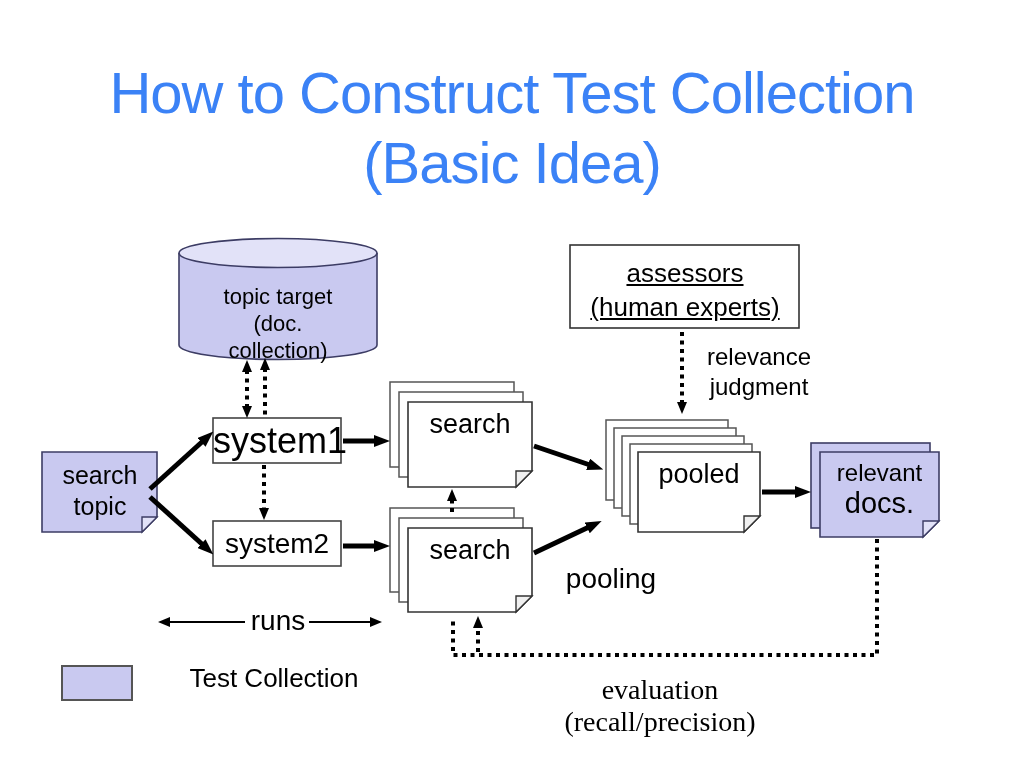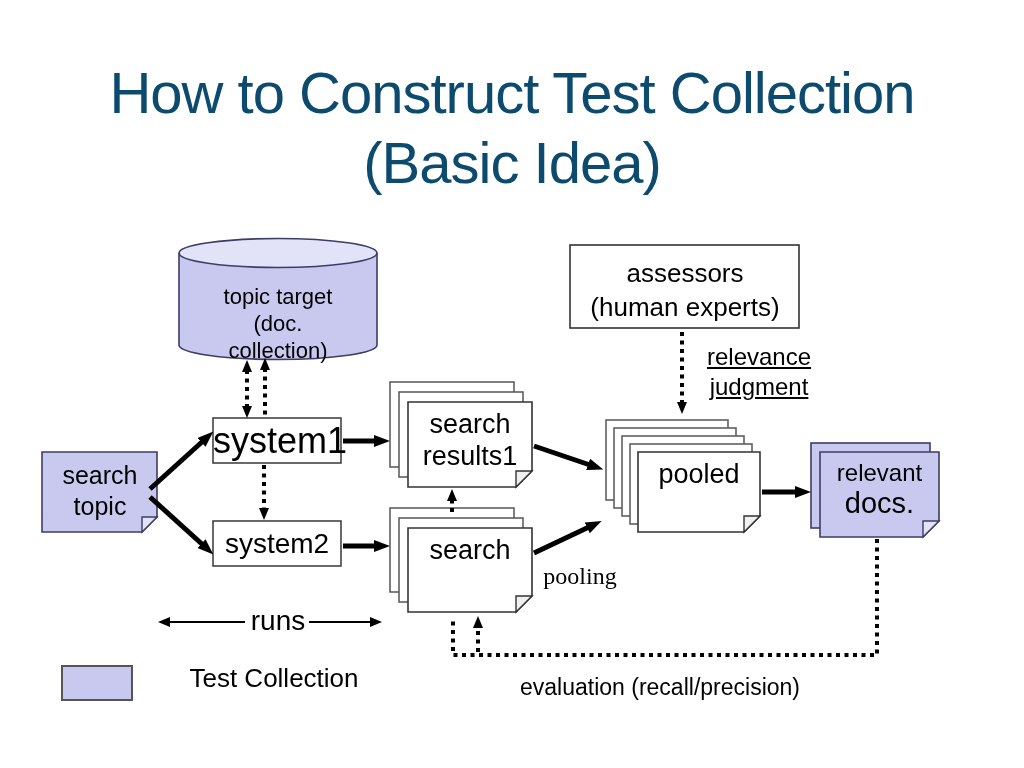--- a/index.html
+++ b/index.html
@@ -2,39 +2,39 @@
 <html><head>
 <meta charset="utf-8">
 <style>
   html,body{margin:0;padding:0;background:#fff;}
   .slide{
     position:relative;width:1024px;height:768px;background:#ffffff;overflow:hidden;
     font-family:"Liberation Sans","DejaVu Sans",sans-serif;color:#000;
   }
   .title{
     position:absolute;top:58px;left:0;width:1024px;text-align:center;
-    font-size:58px;line-height:70px;letter-spacing:-1px;color:#0c4a6e;
+    font-size:58px;line-height:70px;letter-spacing:-1px;color:#3b82f6;
   }
   svg.diagram{position:absolute;left:0;top:0;}
   .label{position:absolute;text-align:center;color:#000;}
   .lbl-cyl{left:183px;top:283px;width:190px;font-size:22px;line-height:27px;}
-  .lbl-assessors{left:572px;top:256px;width:226px;font-size:26px;line-height:34px;}
-  .lbl-relevance{left:697px;top:342px;width:124px;font-size:24px;line-height:30px;text-decoration:underline;}
+  .lbl-assessors{left:572px;top:256px;width:226px;font-size:26px;line-height:34px;text-decoration:underline;}
+  .lbl-relevance{left:697px;top:342px;width:124px;font-size:24px;line-height:30px;}
   .lbl-topic{left:44px;top:460px;width:112px;font-size:25px;line-height:31px;}
   .lbl-sys1{left:213px;top:418px;width:128px;height:45px;font-size:36px;line-height:45px;}
   .lbl-sys2{left:213px;top:521px;width:128px;height:61px;font-size:28px;line-height:45px;}
   .lbl-res1{left:408px;top:408px;width:124px;font-size:27px;line-height:32px;}
   .lbl-res2{left:408px;top:534px;width:124px;font-size:27px;line-height:32px;}
   .lbl-pooled{left:638px;top:458px;width:122px;font-size:27px;line-height:32px;}
   .lbl-relevant{left:820px;top:459px;width:119px;}
   .lbl-relevant .l1{display:block;font-size:24px;line-height:28px;}
   .lbl-relevant .l2{display:block;font-size:29px;line-height:33px;text-align:center;}
-  .lbl-pooling{left:525px;top:563px;width:110px;font-size:24px;font-family:Liberation Serif, serif;}
+  .lbl-pooling{left:556px;top:563px;width:110px;font-size:28px;}
   .lbl-runs{left:240px;top:605px;width:76px;font-size:28px;}
-  .lbl-eval{left:505px;top:674px;width:310px;font-size:23px;}
+  .lbl-eval{left:505px;top:674px;width:310px;font-size:28px;font-family:Liberation Serif, serif;}
   .lbl-legend{left:144px;top:663px;width:260px;font-size:26px;text-align:center;}
   .line{display:block;}
 </style>
 </head>
 <body>
 
 <div class="slide">
 
   <div class="title">
     <span class="line">How to Construct Test Collection</span>
@@ -144,21 +144,20 @@
   <div class="label lbl-topic">
     <span class="line">search</span>
     <span class="line">topic</span>
   </div>
 
   <div class="label lbl-sys1">system1</div>
   <div class="label lbl-sys2">system2</div>
 
   <div class="label lbl-res1">
     <span class="line">search</span>
-    <span class="line">results1</span>
   </div>
 
   <div class="label lbl-res2">
     <span class="line">search</span>
   </div>
 
   <div class="label lbl-pooled">
     <span class="line">pooled</span>
   </div>
 

